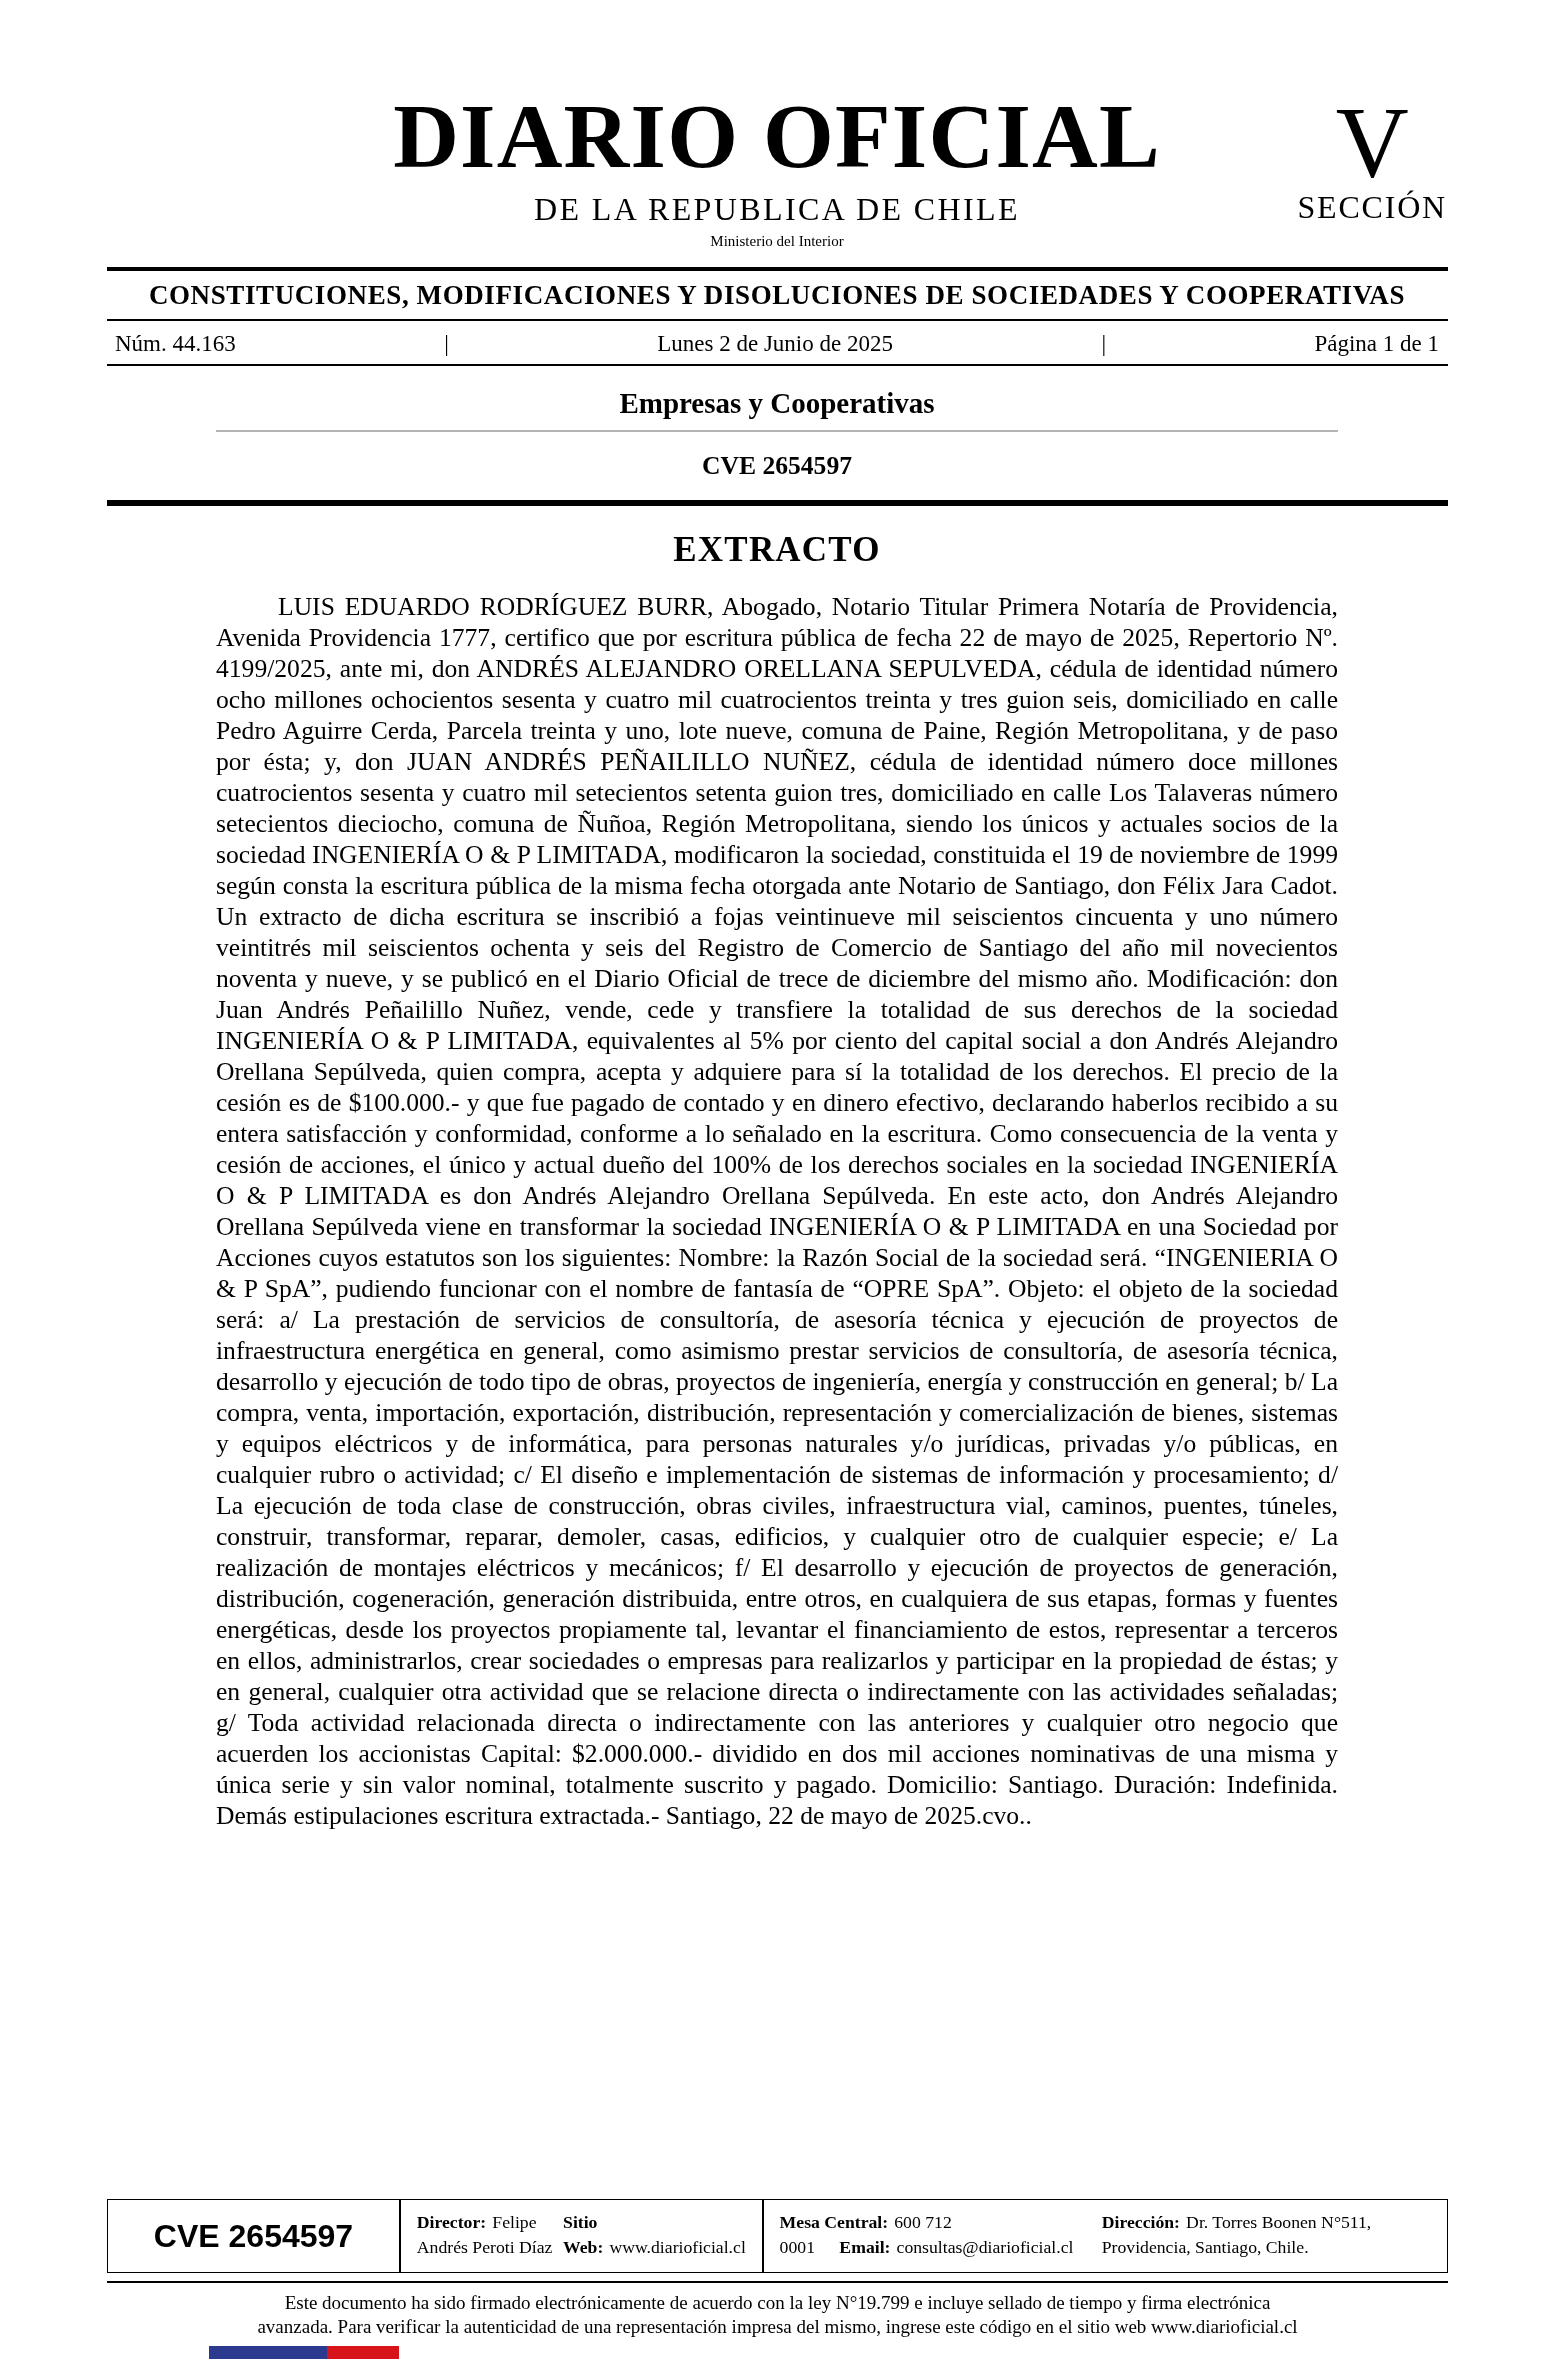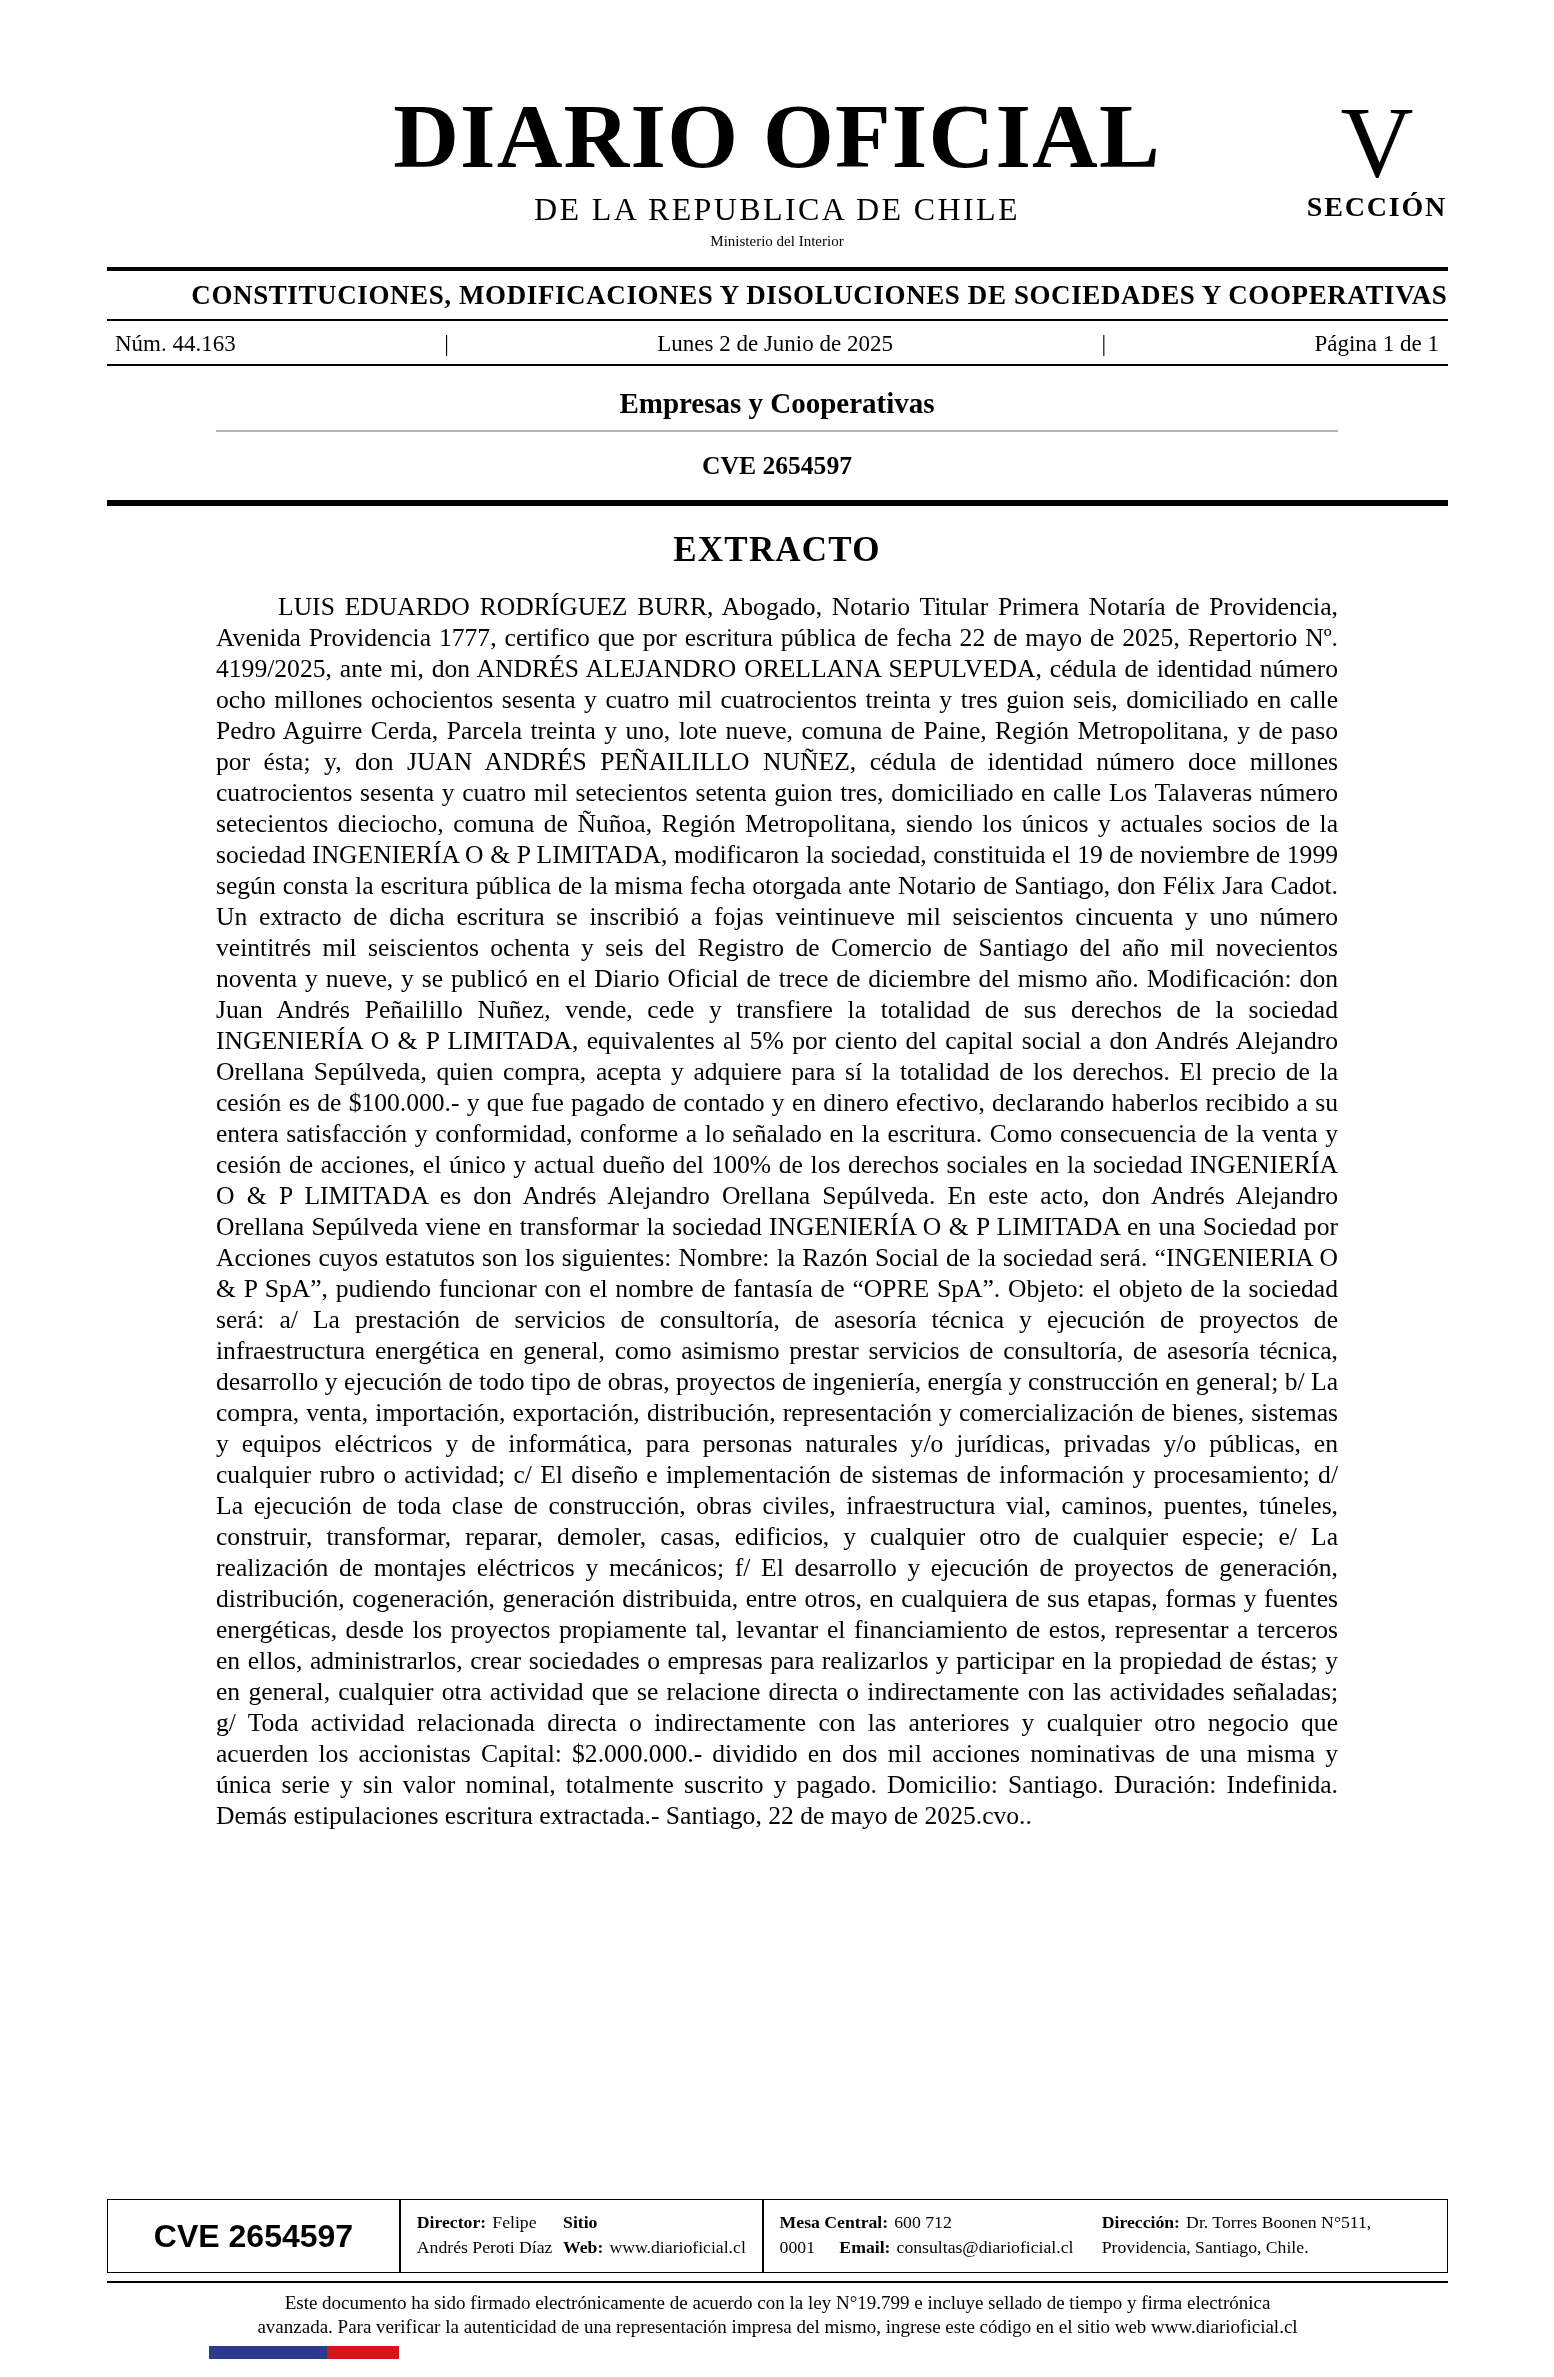--- a/index.html
+++ b/index.html
@@ -12,32 +12,32 @@
   .content { width:1341px; margin:0 auto; }
 
   
   .masthead { padding-top:91px; text-align:center; position:relative; }
   .m-title { font-size:91px; line-height:91px; font-weight:bold; letter-spacing:1.2px; }
   .m-sub { font-size:32px; line-height:32px; margin-top:11px; letter-spacing:2.4px; }
   .m-min { font-size:15px; line-height:20px; margin-top:6.1px; }
 
   .section-box { position:absolute; top:98px; right:107px; text-align:center; }
   .v-letter { font-size:101px; line-height:91px; }
-  .v-label { font-size:28px; line-height:28px; font-weight:bold; letter-spacing:1.8px; margin-top:3.7px; }
+  .v-label { font-size:32px; line-height:28px; font-weight:normal; letter-spacing:1.8px; margin-top:3.7px; }
 
   
   .rule-double { height:3.7px; border-top:2.4px solid #000; border-bottom:2.4px solid #000; margin:0 auto; width:1341px; }
   .rule-double.thick { height:4.9px; border-top:3.7px solid #000; border-bottom:3.7px solid #000; }
   .rule-single { height:1.8px; background:#000; margin:0 auto; width:1341px; }
   .rule-light { height:1.2px; background:#b4b4b4; margin:12.2px auto 0; width:1122px; }
 
   .rule-top { margin-top:16px; }
 
   
-  .band-title { text-align:right; font-weight:bold; font-size:27px; line-height:27px; padding:11px 0 9.8px; letter-spacing:0.6px; }
+  .band-title { text-align:center; font-weight:bold; font-size:27px; line-height:27px; padding:11px 0 9.8px; letter-spacing:0.6px; }
   .meta-row { display:flex; justify-content:space-between; align-items:center; font-size:23px; line-height:23px; padding:11px 8.5px 9.8px; width:1341px; margin:0 auto; }
 
   
   .category-heading { text-align:center; font-weight:bold; font-size:29px; line-height:29px; margin-top:23px; }
   .cve-heading { text-align:center; font-weight:bold; font-size:25.6px; line-height:25.6px; margin-top:21px; }
   .rule-extract { margin-top:22px; }
   .extract-heading { text-align:center; font-weight:bold; font-size:35px; line-height:29px; margin-top:29px; letter-spacing:1.2px; }
 
   
   .body-text {

